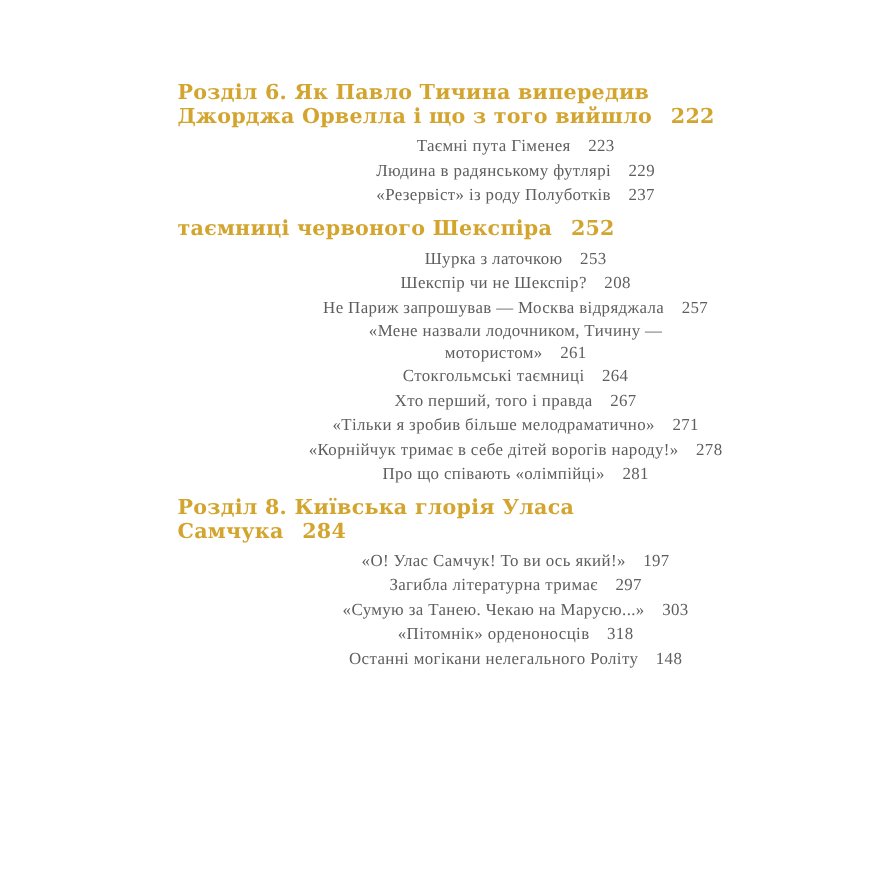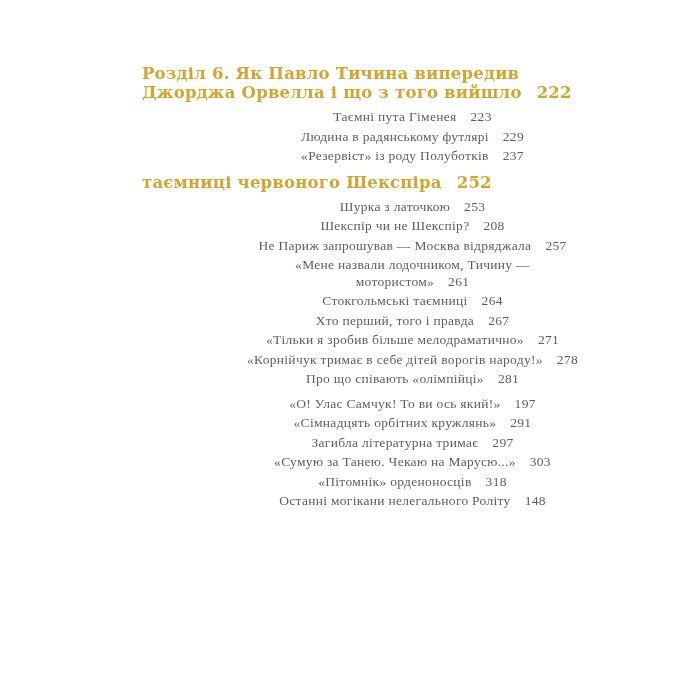--- a/index.html
+++ b/index.html
@@ -113,26 +113,27 @@
           </li>
           <li class="item">
             <span class="i-line"><span>«Корнійчук тримає в себе дітей ворогів народу!»</span><span class="i-pagenum">278</span></span>
           </li>
           <li class="item">
             <span class="i-line"><span>Про що співають «олімпійці»</span><span class="i-pagenum">281</span></span>
           </li>
         </ul>
       </section>
       <section class="chapter">
+        <h2 class="chapter-heading">
+          <span class="h-line"><span>Розділ 8. Київська глорія Уласа</span></span>
+          <span class="h-line"><span>Самчука</span><span class="h-pagenum">284</span></span>
+        </h2>
         <ul class="items">
           <li class="item">
             <span class="i-line"><span>«О! Улас Самчук! То ви ось який!»</span><span class="i-pagenum">197</span></span>
-          </li>
-          <li class="item">
-            <span class="i-line"><span>«Сімнадцять орбітних кружлянь»</span><span class="i-pagenum">291</span></span>
           </li>
           <li class="item">
             <span class="i-line"><span>Загибла літературна тримає</span><span class="i-pagenum">297</span></span>
           </li>
           <li class="item">
             <span class="i-line"><span>«Сумую за Танею. Чекаю на Марусю...»</span><span class="i-pagenum">303</span></span>
           </li>
           <li class="item">
             <span class="i-line"><span>«Пітомнік» орденоносців</span><span class="i-pagenum">318</span></span>
           </li>

